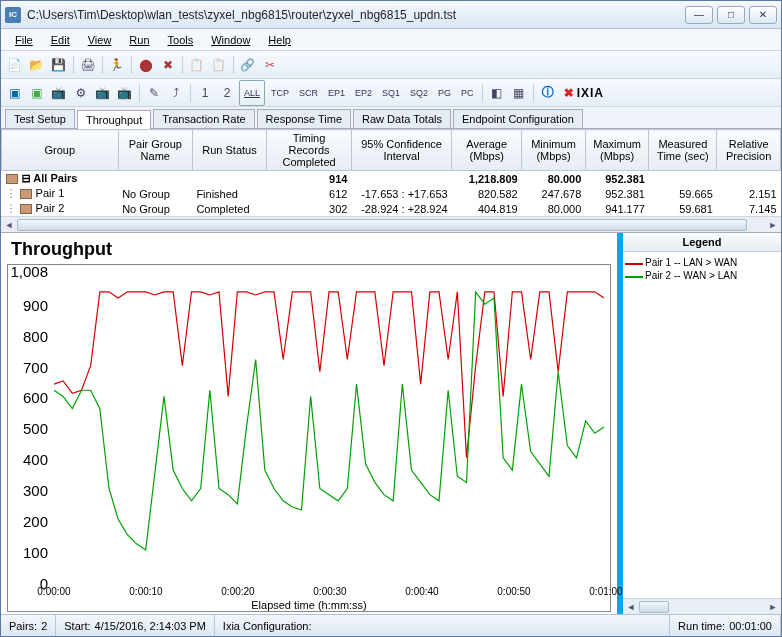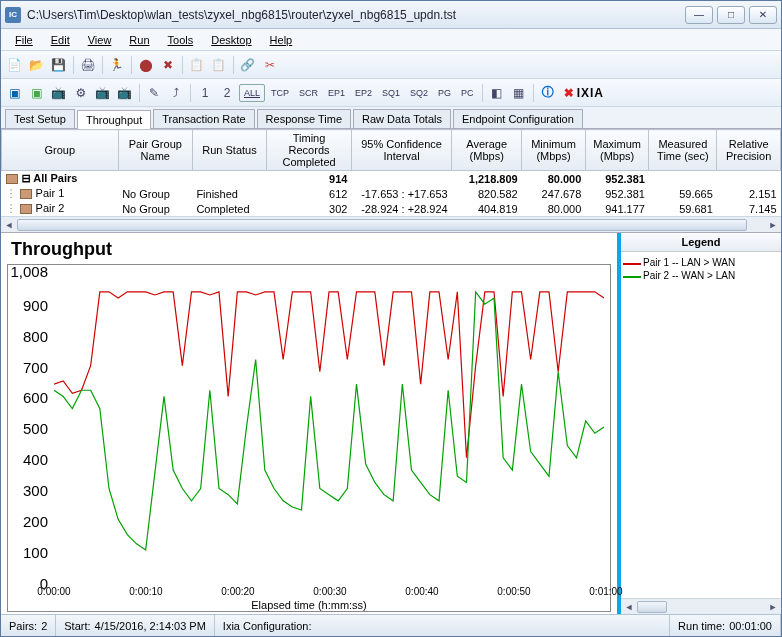--- a/index.html
+++ b/index.html
@@ -72,21 +72,21 @@
     font-size: 12px;
     color: #446;
   }
   .tb-sep { width:1px; height:18px; background:#c3cfdb; margin:0 2px;}
   .tb-text-btn {
     height: 18px; padding: 0 3px;
     font-size: 9px; color:#335;
     border:1px solid transparent;
     display:flex;align-items:center;
   }
-  .tb-text-btn.boxed { border:1px solid #8aa; border-radius:2px; padding:4px 4px;text-decoration:underline;}
+  .tb-text-btn.boxed { border:1px solid #8aa; border-radius:2px; padding:12px 4px;text-decoration:underline;}
   .ixia {
     font-weight: bold; font-size: 12px;
     color: #000; letter-spacing: 1px;
     display:flex;align-items:center;gap:2px;margin-left:4px;
   }
   .ixia .x { color:#d22; }
   .tabs {
     height: 22px;
     display: flex;
     align-items: flex-end;
@@ -163,21 +163,21 @@
   .plot {
     flex:1;
     position:relative;
     border:1px solid #888;
     background:#fff;
     min-height:0;
   }
   .legend-panel {
     width: 164px;
     background:#fff;
-    border-left:4px solid #0ea5e9;
+    border-left:6px solid #0ea5e9;
     display:flex;
     flex-direction:column;
   }
   .legend-header {
     text-align:center; font-weight:bold; font-size:11px;
     padding:3px 0;
     border-bottom:1px solid #ccc;
     background:linear-gradient(#fafcff,#e6ecf3);
   }
   .legend-body { padding:4px 2px; font-size:10px; overflow:hidden;}
@@ -220,21 +220,21 @@
       <div class="win-btn">✕</div>
     </div>
   </div>
 
   <div class="menubar">
     <div class="menu-item"><u>File</u></div>
     <div class="menu-item"><u>Edit</u></div>
     <div class="menu-item"><u>View</u></div>
     <div class="menu-item"><u>Run</u></div>
     <div class="menu-item"><u>Tools</u></div>
-    <div class="menu-item"><u>Desktop</u></div>
+    <div class="menu-item"><u>Window</u></div>
     <div class="menu-item"><u>Help</u></div>
   </div>
 
   <div class="toolbar">
     <div class="tb-btn">📄</div>
     <div class="tb-btn">📂</div>
     <div class="tb-btn">💾</div>
     <div class="tb-sep"></div>
     <div class="tb-btn">🖨</div>
     <div class="tb-sep"></div>

